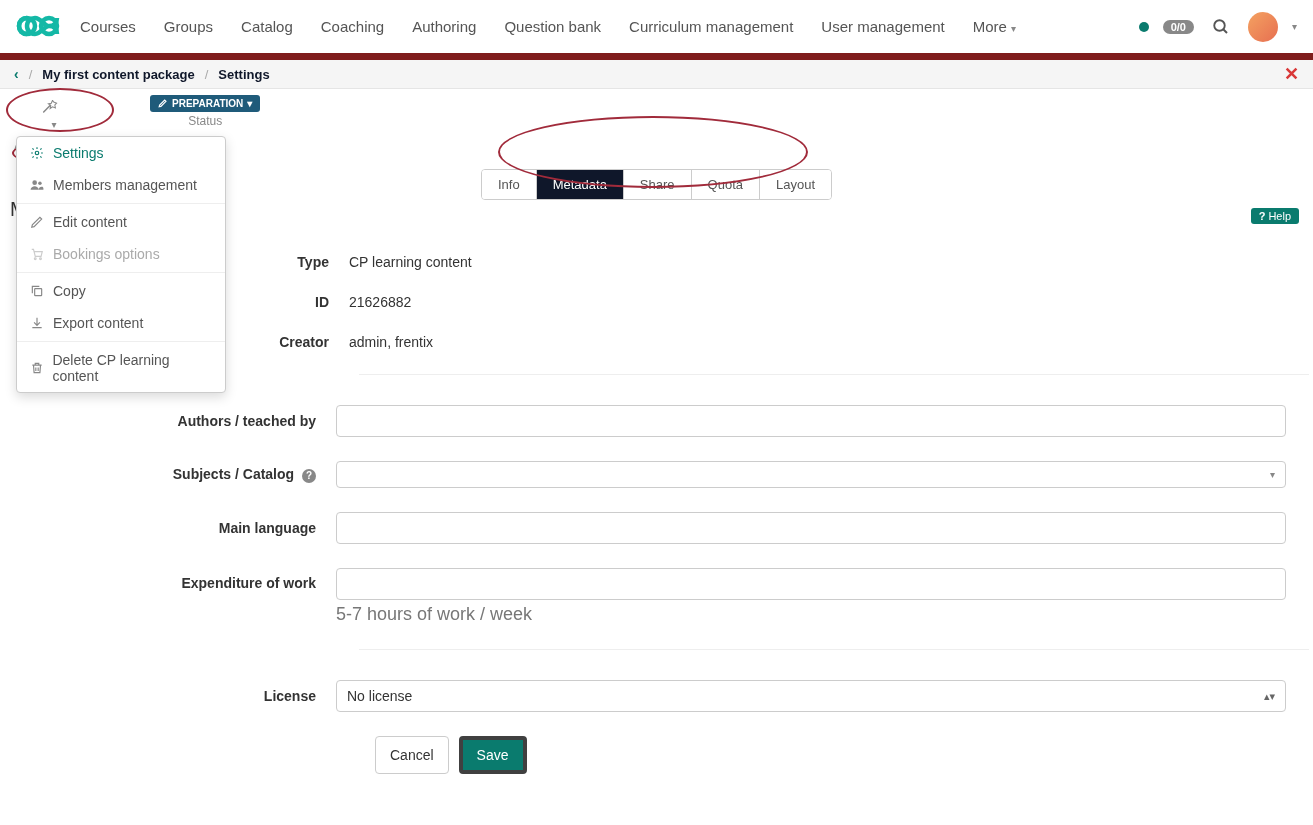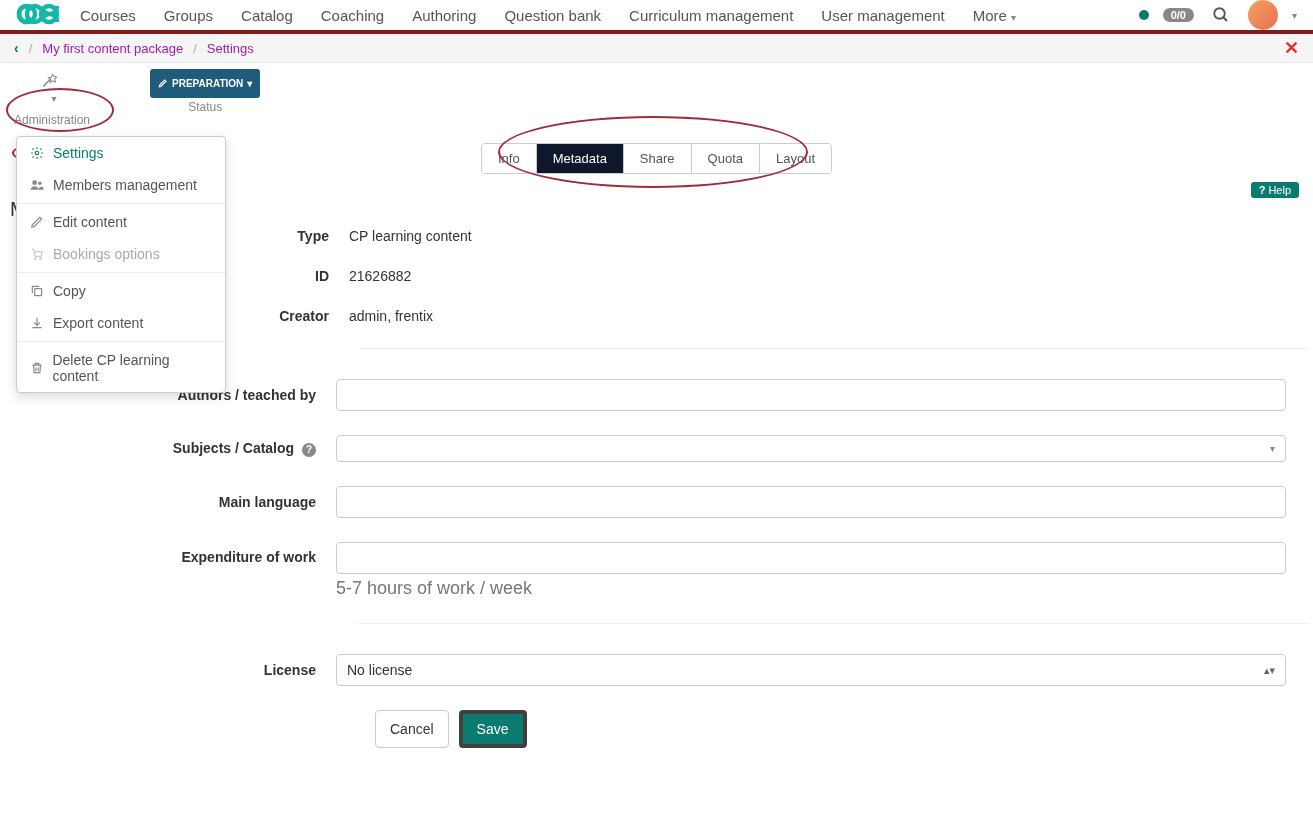--- a/index.html
+++ b/index.html
@@ -1,42 +1,42 @@
 <!DOCTYPE html>
 <html><head>
 <meta charset="utf-8">
 <style>
 * { box-sizing: border-box; margin: 0; padding: 0; }
 body { font-family: -apple-system, BlinkMacSystemFont, "Segoe UI", Helvetica, Arial, sans-serif; font-size: 14px; color: #333; background: #fff; width: 1313px; }
 
 
-.topnav { height: 34px; display: flex; align-items: center; padding: 0 16px; border-bottom: 4px solid #7f1d1d; }
+.topnav { height: 60px; display: flex; align-items: center; padding: 0 16px; border-bottom: 7px solid #7f1d1d; }
 .logo { width: 44px; height: 24px; margin-right: 20px; }
 .topnav-links { display: flex; gap: 28px; flex: 1; }
 .topnav-links a { color: #555; text-decoration: none; font-size: 15px; cursor: pointer; }
 .topnav-right { display: flex; align-items: center; gap: 14px; }
 .status-dot { width: 10px; height: 10px; border-radius: 50%; background: #0a7b6e; }
 .badge-count { background: #888; color: #fff; border-radius: 10px; padding: 1px 8px; font-size: 11px; font-weight: bold; }
 .search-btn { border: none; background: none; cursor: pointer; padding: 4px; }
 .avatar { width: 30px; height: 30px; border-radius: 50%; background: linear-gradient(135deg, #f4a261, #e76f51); display: inline-block; }
 .caret { font-size: 10px; color: #888; }
 
 
 .breadcrumb-bar { background: #f5f5f5; border-bottom: 1px solid #e5e5e5; padding: 6px 14px; display: flex; align-items: center; gap: 10px; font-size: 13px; position: relative; }
-.breadcrumb-bar a { color: #a21caf; text-decoration: none; cursor: pointer; }
+.breadcrumb-bar a { color: #0f172a; text-decoration: none; cursor: pointer; font-weight: bold; }
 .breadcrumb-bar .sep { color: #aaa; }
 .close-x { position: absolute; right: 14px; color: #d93838; font-weight: bold; font-size: 18px; cursor: pointer; }
 
 
 .toolbar { padding: 6px 14px; display: flex; align-items: flex-start; gap: 60px; position: relative; }
 .admin-block { display: flex; flex-direction: column; align-items: center; position: relative; }
 .admin-btn { border: 1px solid transparent; background: none; padding: 4px 8px; cursor: pointer; color: #666; font-size: 16px; }
 .admin-lbl { font-size: 12px; color: #888; margin-top: 2px; }
 .status-block { display: flex; flex-direction: column; align-items: center; }
-.status-pill { background: #1f5b7a; color: #fff; font-size: 10px; font-weight: bold; padding: 9px 8px; border-radius: 3px; display: inline-flex; align-items: flex-start; gap: 4px; cursor: pointer; }
+.status-pill { background: #1f5b7a; color: #fff; font-size: 10px; font-weight: bold; padding: 3px 8px; border-radius: 3px; display: inline-flex; align-items: flex-start; gap: 4px; cursor: pointer; }
 
 
 .ellipse { position: absolute; border: 2px solid #a12b3b; border-radius: 50%; pointer-events: none; }
 .ellipse1 { left: 6px; top: 88px; width: 108px; height: 44px; }
 .ellipse-settings { left: 12px; top: 140px; width: 112px; height: 26px; }
 .ellipse-tabs { left: 498px; top: 116px; width: 310px; height: 72px; }
 
 
 .dropdown { position: absolute; left: 16px; top: 136px; width: 210px; background: #fff; border: 1px solid #ccc; border-radius: 4px; box-shadow: 0 4px 12px rgba(0,0,0,0.15); z-index: 50; }
 .dropdown-item { padding: 8px 12px; display: flex; align-items: center; gap: 8px; color: #555; cursor: pointer; font-size: 14px; }

